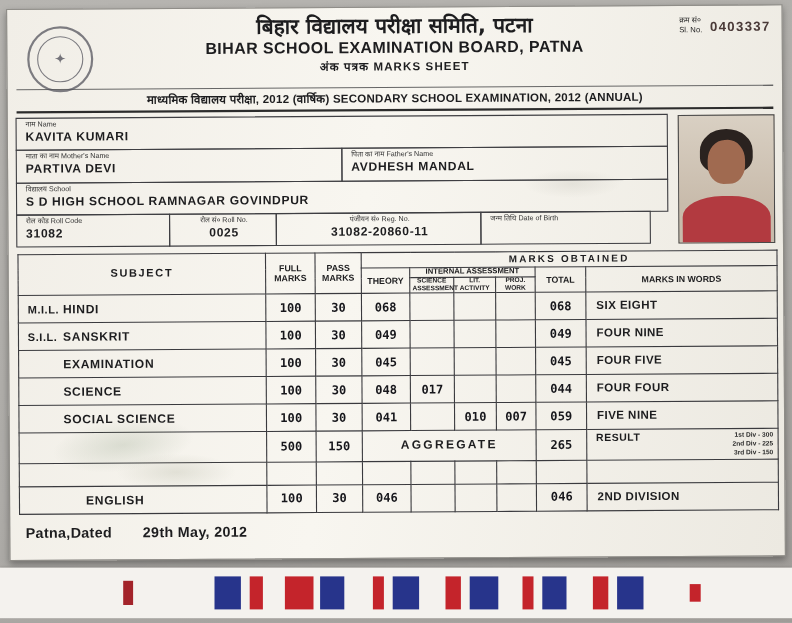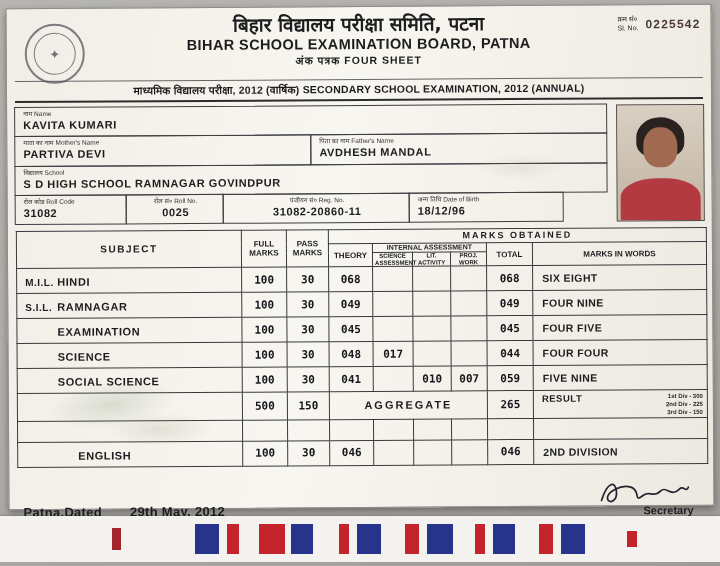--- a/index.html
+++ b/index.html
@@ -28,21 +28,21 @@
   
   .form{position:relative;margin-top:5px;width:593px}
   .frow{display:flex}
   .fbox{border:1px solid #3e3e42;margin:-1px 0 0 -1px;padding:2px 6px 1px 8px;flex:none}
   .flabel{font-size:6.5px;color:#333;line-height:1.1}
   .fvalue{font-size:11px;font-weight:bold;letter-spacing:.6px;margin-top:2px}
   .w-full{width:593px;min-height:30px}
   .w-mother{width:297px;min-height:31px}
   .w-father{width:297px;min-height:31px}
   .w-school{width:593px;min-height:30px}
-  .w-rollcode{width:112px;min-height:30px}
+  .w-rollcode{width:140px;min-height:30px}
   .w-rollno{width:98px;min-height:30px}
   .w-regno{width:187px;min-height:30px}
   .w-dob{width:155px;min-height:30px}
   .c{text-align:center}
   .photo{position:absolute;left:601px;top:0;width:88px;height:100%;border:1px solid #4a4a4a;background:#cfc4b5;overflow:hidden}
   .ph-bg{position:absolute;inset:0;background:linear-gradient(180deg,#d9d0c3,#c8bbab 70%)}
   .ph-hair{position:absolute;top:12px;left:50%;transform:translateX(-50%);width:48px;height:40px;background:#2a221f;border-radius:50% 50% 35% 35%}
   .ph-face{position:absolute;top:22px;left:50%;transform:translateX(-50%);width:34px;height:40px;background:#a06a50;border-radius:46% 46% 42% 42%}
   .ph-body{position:absolute;bottom:0;left:50%;transform:translateX(-50%);width:80px;height:42px;background:#b23a40;border-radius:45% 45% 0 0}
   
@@ -90,29 +90,29 @@
       <div class="seal">
         <div class="seal-ring">
           <span class="seal-core">✦</span>
         </div>
       </div>
       <div class="hdr-c">
         <div class="t-hi">बिहार विद्यालय परीक्षा समिति, पटना</div>
         <div class="t-en">BIHAR SCHOOL EXAMINATION BOARD, PATNA</div>
         <div class="t-ms">
           <span>अंक पत्रक</span>
-          <span>FOUR SHEET</span>
+          <span>MARKS SHEET</span>
         </div>
       </div>
       <div class="slno">
         <div class="sl-labels">
           <span>क्रम सं०</span><br>
           <span>Sl. No.</span>
         </div>
-        <div class="sl-num">0225542</div>
+        <div class="sl-num">0403337</div>
       </div>
     </div>
 
     <div class="exam">
       <span>माध्यमिक विद्यालय परीक्षा, 2012 (वार्षिक)</span>
       <span>SECONDARY SCHOOL EXAMINATION, 2012 (ANNUAL)</span>
     </div>
 
     <div class="form">
       <div class="frow">
@@ -145,21 +145,20 @@
         <div class="fbox w-rollno">
           <div class="flabel c">रोल सं० Roll No.</div>
           <div class="fvalue c">0025</div>
         </div>
         <div class="fbox w-regno">
           <div class="flabel c">पंजीयन सं० Reg. No.</div>
           <div class="fvalue c">31082-20860-11</div>
         </div>
         <div class="fbox w-dob">
           <div class="flabel">जन्म तिथि Date of Birth</div>
-          <div class="fvalue">18/12/96</div>
         </div>
       </div>
       <div class="photo">
         <div class="ph-bg"></div>
         <div class="ph-hair"></div>
         <div class="ph-face"></div>
         <div class="ph-body"></div>
       </div>
     </div>
 
@@ -199,21 +198,21 @@
         <td class="num">100</td>
         <td class="num">30</td>
         <td class="num">068</td>
         <td class="num"></td>
         <td class="num"></td>
         <td class="num"></td>
         <td class="num">068</td>
         <td class="words">SIX EIGHT</td>
       </tr>
       <tr class="body">
-        <td class="sub"><span class="pfx">S.I.L.</span><span class="sname">RAMNAGAR</span></td>
+        <td class="sub"><span class="pfx">S.I.L.</span><span class="sname">SANSKRIT</span></td>
         <td class="num">100</td>
         <td class="num">30</td>
         <td class="num">049</td>
         <td class="num"></td>
         <td class="num"></td>
         <td class="num"></td>
         <td class="num">049</td>
         <td class="words">FOUR NINE</td>
       </tr>
       <tr class="body">
@@ -290,26 +289,20 @@
         <td class="num"></td>
         <td class="num">046</td>
         <td class="words">2ND DIVISION</td>
       </tr>
     </tbody>
       </table>
 
     <div class="foot">
       <div class="pd">
         <span>Patna,Dated</span><span class="date">29th May, 2012</span>
-      </div>
-      <div class="sig">
-        <svg width="96" height="36" viewBox="0 0 96 36">
-          <path d="M6 27 C 12 8, 20 7, 21 18 C 22 28, 13 31, 12 25 C 11 19, 26 10, 36 14 C 46 18, 37 30, 48 22 C 54 17, 58 25, 65 18 C 71 12, 75 25, 84 16 C 88 12, 91 20, 93 14" fill="none" stroke="#23232e" stroke-width="1.7" stroke-linecap="round"></path>
-        </svg>
-        <div class="sec">Secretary</div>
       </div>
     </div>
 
     <div class="smudge s1"></div>
     <div class="smudge s2"></div>
     <div class="smudge s3"></div>
   </div>
 
   <div class="strip">
     <div class="blk" style="margin-left:112px;width:9px;height:22px;background:#a3242a"></div>

